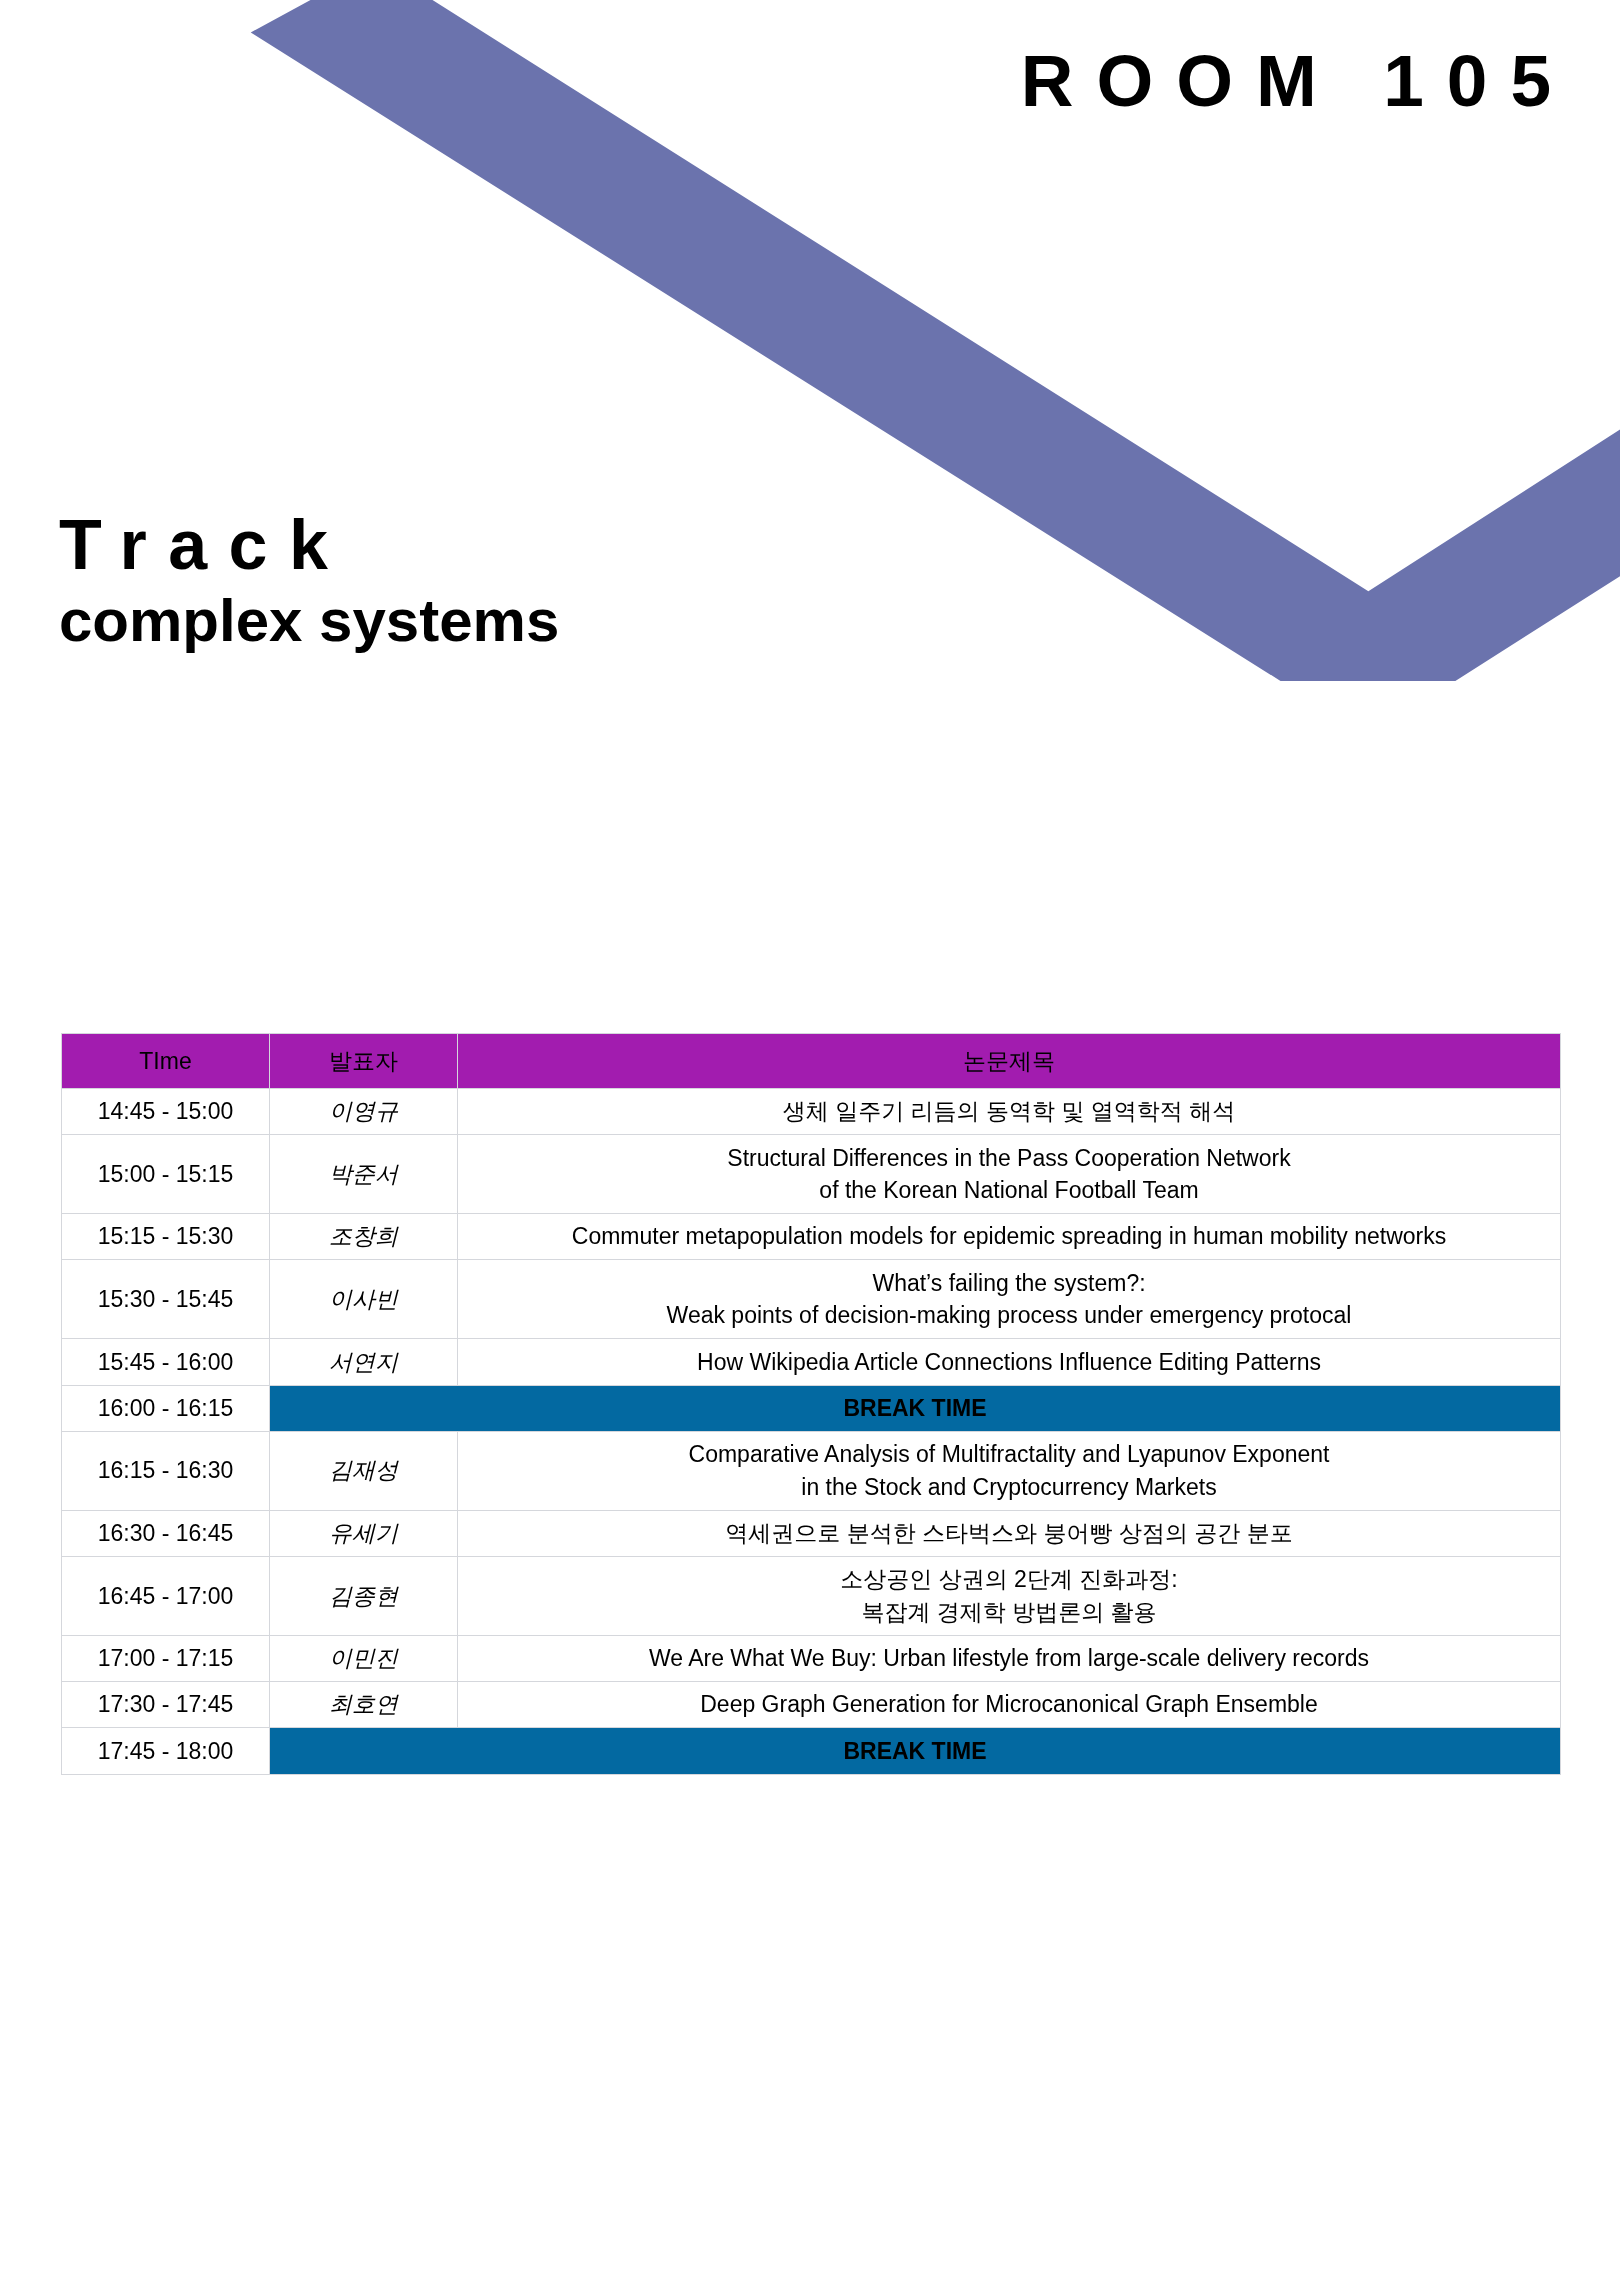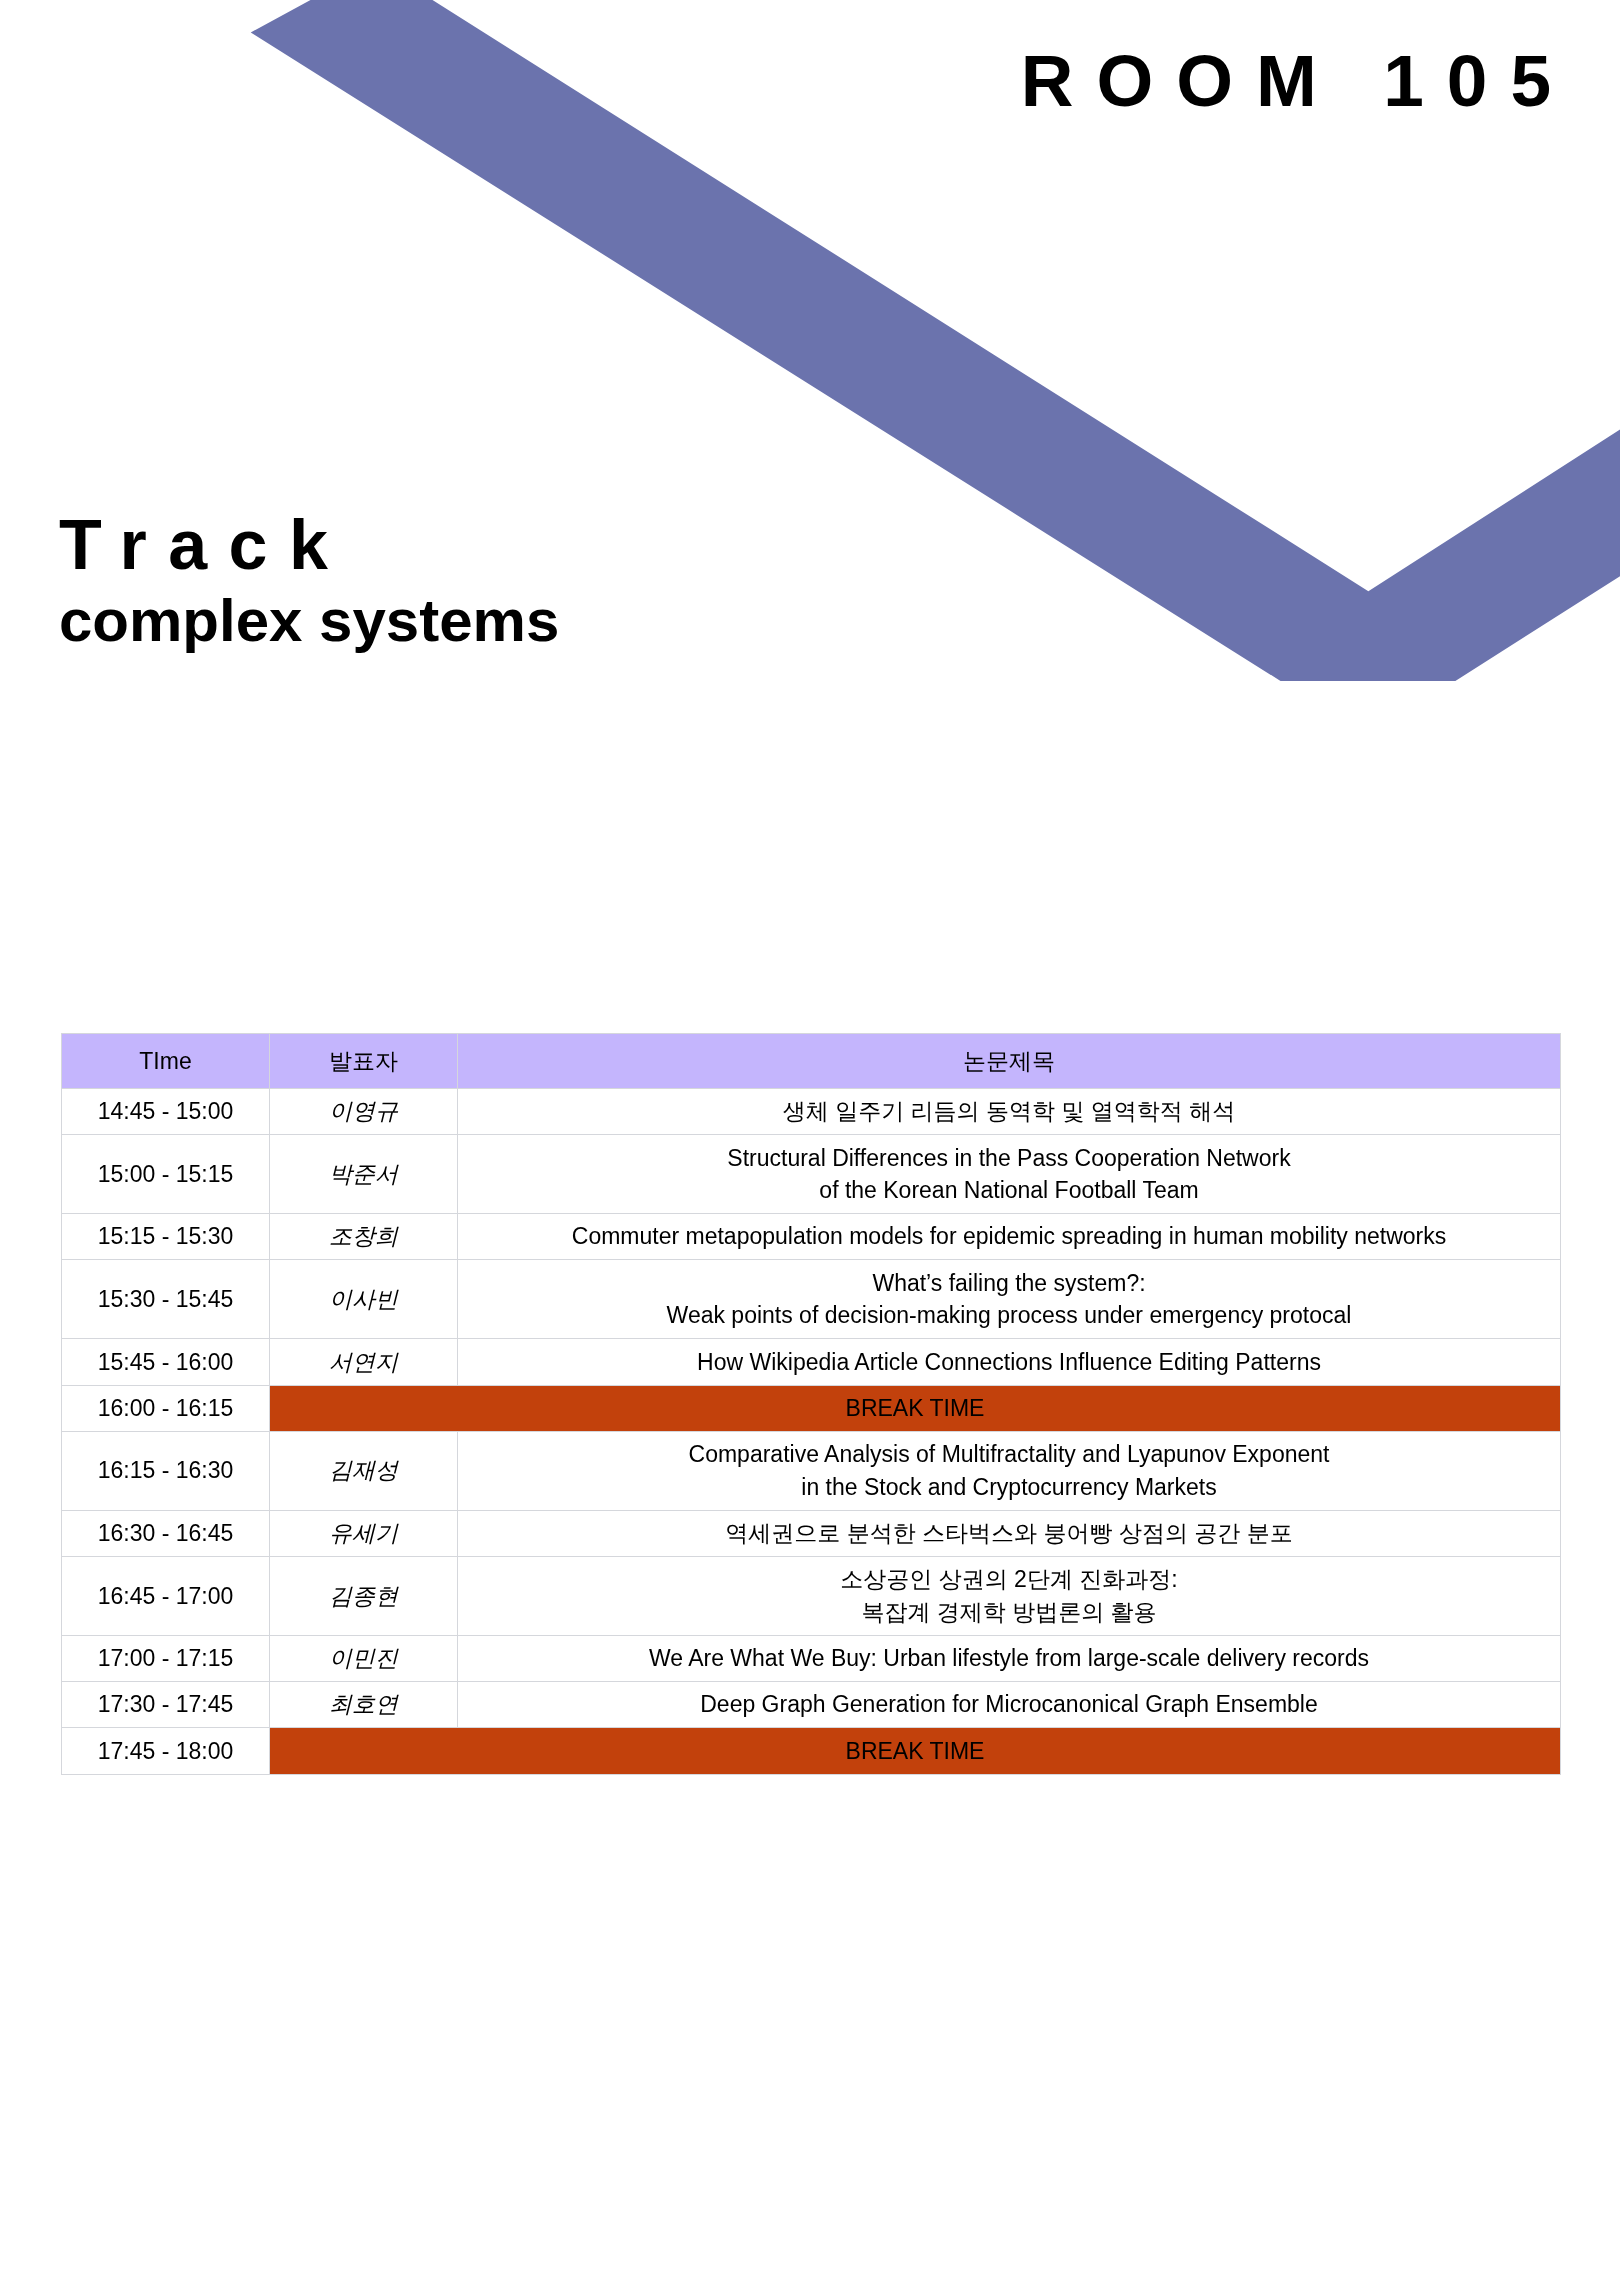--- a/index.html
+++ b/index.html
@@ -111,21 +111,21 @@
   }
   table.schedule td.title-cell {
     font-size: 23px;
   }
   table.schedule tr.break-row td.break-cell {
     background: #fae3cd;
     font-size: 23px;
   }
   .two-line { display: block; }
 </style>
-<style>table.schedule thead th{background:#c4b5fd;}table.schedule tr.break-row td.break-cell{background:#c2410c;}table.schedule th,table.schedule td{border-color:#d5d7dc;}</style></head>
+<style>table.schedule thead th{background:#a21caf;}table.schedule tr.break-row td.break-cell{background:#0369a1;font-weight:bold;}table.schedule th,table.schedule td{border-color:#d5d7dc;}</style></head>
 <body>
 
 <div id="poster">
 
   <div class="chevron-layer">
     <svg width="1620" height="681" viewBox="0 0 1809 760" xmlns="http://www.w3.org/2000/svg">
       <polygon id="chevron-shape" points="420,-40 1528,660 1830,466 1830,630 1528,822 280,36" fill="#6b73ad"></polygon>
     </svg>
   </div>
 

